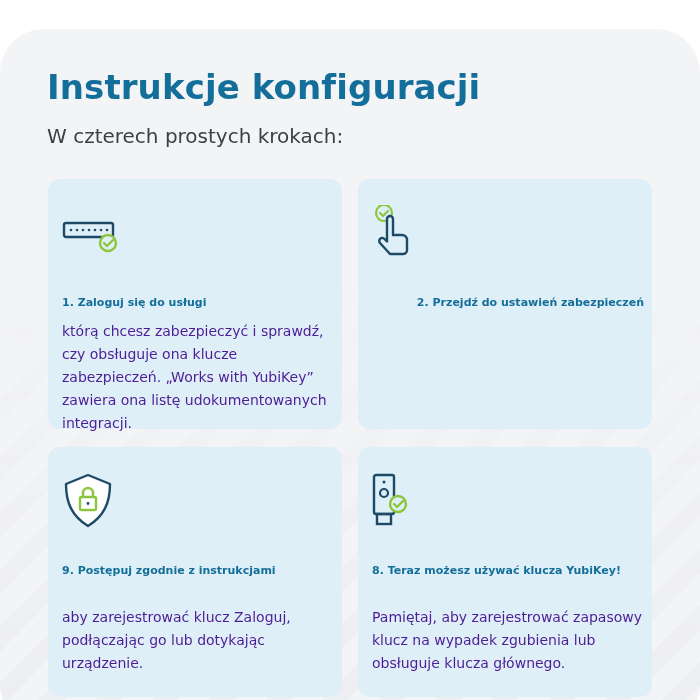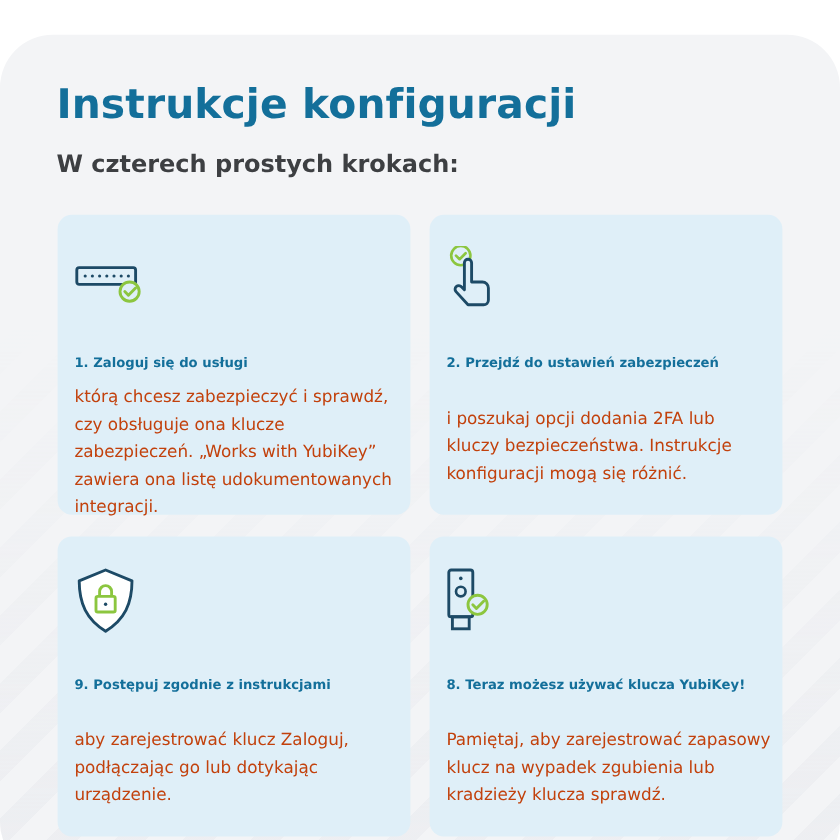--- a/index.html
+++ b/index.html
@@ -15,40 +15,40 @@
         repeating-linear-gradient(135deg, rgba(255,255,255,0) 0px, rgba(255,255,255,0) 22px, rgba(232,234,238,0.55) 22px, rgba(232,234,238,0.55) 40px);
       -webkit-mask-image: linear-gradient(to bottom, rgba(0,0,0,0) 35%, rgba(0,0,0,1) 95%);
               mask-image: linear-gradient(to bottom, rgba(0,0,0,0) 35%, rgba(0,0,0,1) 95%);
     }
     .title {
       position: absolute; left: 47px; top: 38px;
       font-size: 34px; font-weight: 700; color: #136f9a; letter-spacing: 0.1px;
     }
     .subtitle {
       position: absolute; left: 47px; top: 95px;
-      font-size: 20px; font-weight: 700; color: #3d3f42;
+      font-size: 20px; font-weight: 400; color: #3d3f42;
     }
     .card {
       position: absolute; width: 294px; height: 250px;
       background: #dfeff8; border-radius: 12px;
     }
     .card.c1 { left: 48px;  top: 150px; }
-    .card.c2 { left: 358px; top: 150px; }
+    .card.c2 { left: 358px; top: 150px; text-align: right; }
     .card.c3 { left: 48px;  top: 418px; }
     .card.c4 { left: 358px; top: 418px; }
     .icon { position: absolute; left: 14px; top: 26px; width: 60px; height: 60px; }
     .card.c2 .icon, .card.c4 .icon { left: 10px; }
     .card-title {
       position: absolute; left: 14px; top: 114px; width: 272px;
       font-size: 11px; font-weight: 700; color: #136f9a; line-height: 20px;
     }
     .card.c2 .card-title, .card.c4 .card-title { left: 14px; }
     .card-body {
       position: absolute; left: 14px; width: 272px;
-      font-size: 14px; color: #c2410c; line-height: 23px;
+      font-size: 14px; color: #4c1d95; line-height: 23px;
     }
     .card.c1 .card-body { top: 141px; }
     .card.c2 .card-body { top: 159px; }
     .card.c3 .card-body { top: 159px; }
     .card.c4 .card-body { top: 159px; }
   </style>
 </head>
 <body>
 
 <div class="canvas">
@@ -80,21 +80,20 @@
 
   <div class="card c2">
     <span class="icon">
       <svg width="60" height="60" viewBox="0 0 60 60">
         <circle cx="16" cy="8" r="8" fill="none" stroke="#8cc63f" stroke-width="2.2"></circle>
         <path d="M12 8 l3 3 l5 -5" fill="none" stroke="#8cc63f" stroke-width="2.2" stroke-linecap="round" stroke-linejoin="round"></path>
         <path d="M19 14 a3 3 0 0 1 6 0 v16 h9 a5 5 0 0 1 5 5 v10 a4 4 0 0 1 -4 4 h-13 l-10 -11 a3 3 0 0 1 4.5 -4 l2.5 2.5 z" fill="#dfeff8" stroke="#1d4a66" stroke-width="2.4" stroke-linejoin="round"></path>
       </svg>
     </span>
     <div class="card-title">2. Przejdź do ustawień zabezpieczeń</div>
-    <div class="card-body">i poszukaj opcji dodania 2FA lub kluczy bezpieczeństwa. Instrukcje konfiguracji mogą się różnić.</div>
   </div>
 
   <div class="card c3">
     <span class="icon">
       <svg width="60" height="60" viewBox="0 0 60 60">
         <path d="M26 2 L48 11 C48 30 42 43 26 53 C10 43 4 30 4 11 Z" fill="#ffffff" stroke="#1d4a66" stroke-width="2.4" stroke-linejoin="round"></path>
         <rect x="18" y="24" width="16" height="13" rx="1.5" fill="none" stroke="#8cc63f" stroke-width="2.4"></rect>
         <path d="M21 24 v-4 a5 5 0 0 1 10 0 v4" fill="none" stroke="#8cc63f" stroke-width="2.4"></path>
         <circle cx="26" cy="30.5" r="1.4" fill="#1d4a66"></circle>
       </svg>
@@ -108,15 +107,15 @@
       <svg width="60" height="60" viewBox="0 0 60 60">
         <rect x="6" y="2" width="20" height="39" rx="2" fill="none" stroke="#1d4a66" stroke-width="2.4"></rect>
         <rect x="9" y="41" width="14" height="10" fill="none" stroke="#1d4a66" stroke-width="2.4"></rect>
         <circle cx="16" cy="9" r="1.5" fill="#1d4a66"></circle>
         <circle cx="16" cy="20" r="4" fill="none" stroke="#1d4a66" stroke-width="2.2"></circle>
         <circle cx="30" cy="31" r="8" fill="#dfeff8" stroke="#8cc63f" stroke-width="2.4"></circle>
         <path d="M26 31 l3 3 l6 -6" fill="none" stroke="#8cc63f" stroke-width="2.4" stroke-linecap="round" stroke-linejoin="round"></path>
       </svg>
     </span>
     <div class="card-title">8. Teraz możesz używać klucza YubiKey!</div>
-    <div class="card-body">Pamiętaj, aby zarejestrować zapasowy klucz na wypadek zgubienia lub kradzieży klucza sprawdź.</div>
+    <div class="card-body">Pamiętaj, aby zarejestrować zapasowy klucz na wypadek zgubienia lub obsługuje klucza głównego.</div>
   </div>
 </div>
 
 </body></html>

